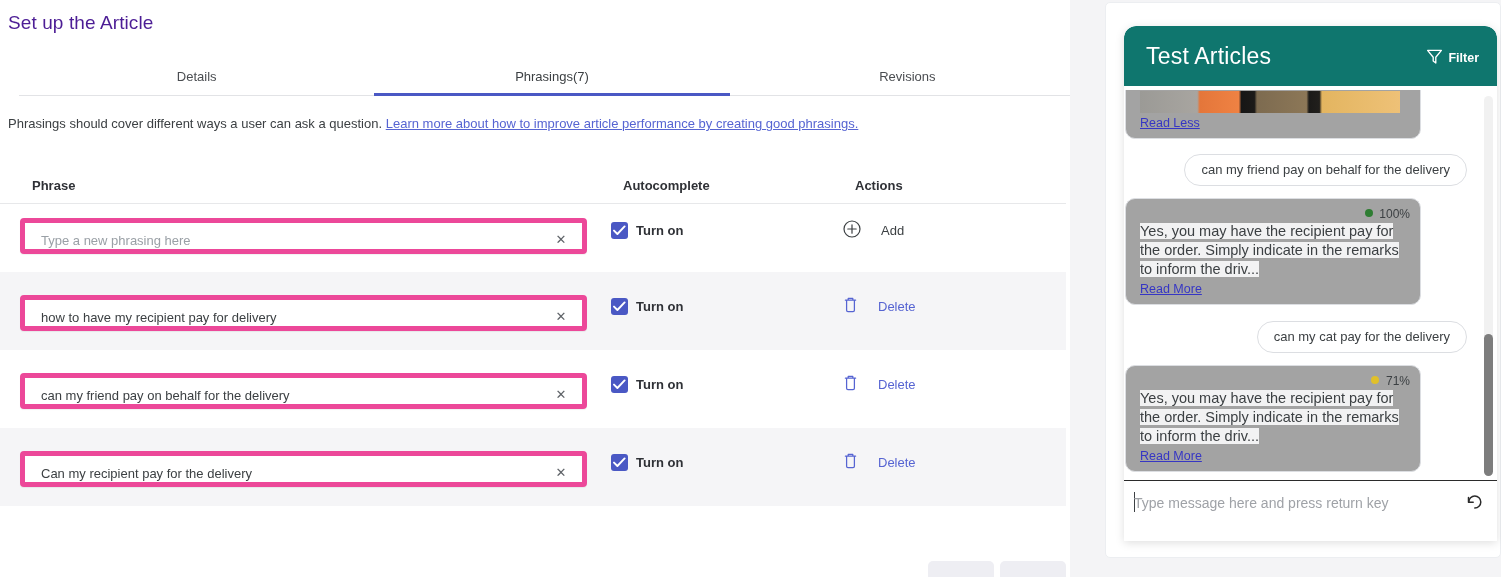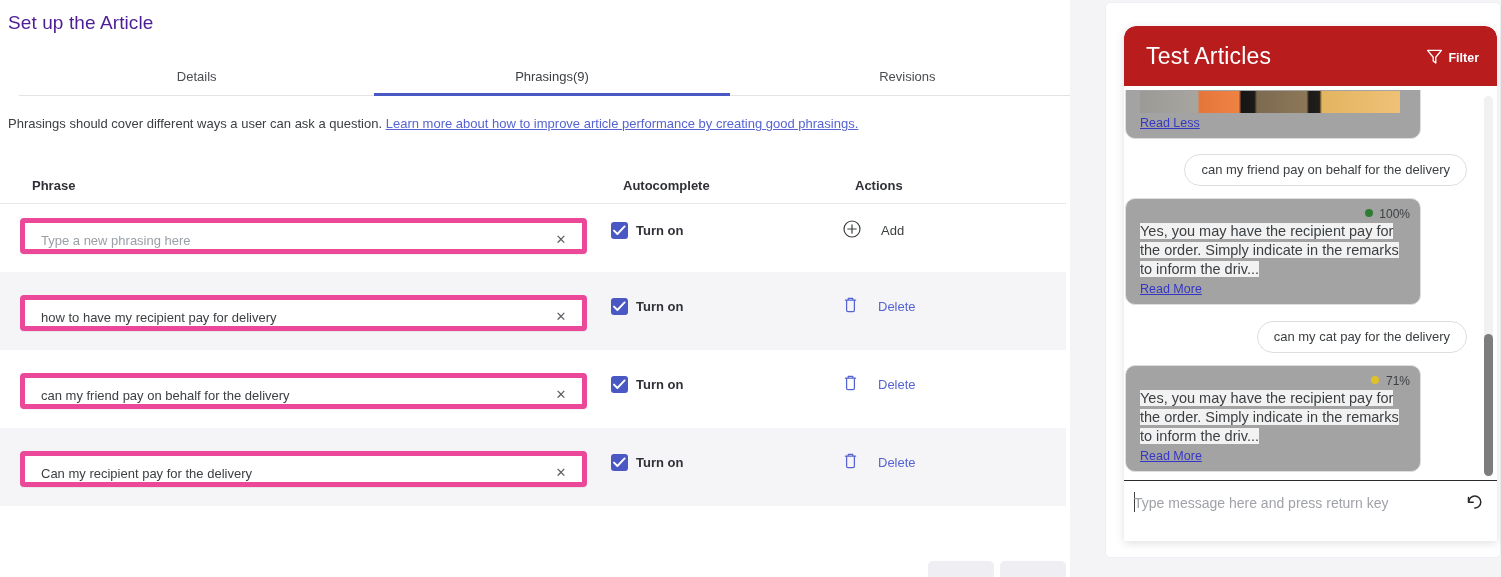--- a/index.html
+++ b/index.html
@@ -248,21 +248,21 @@
     border-radius: 12px 12px 0 0;
     box-shadow: 0 2px 10px rgba(0,0,0,0.13);
     overflow: hidden;
   }
 
   .chat-header {
     position: absolute;
     left: 0; top: 0;
     width: 373px;
     height: 60px;
-    background: #b91c1c;
+    background: #0f766e;
     border-radius: 12px 12px 0 0;
     text-align: right;
   }
   .chat-title {
     position: absolute;
     left: 22px; top: 17px;
     font-size: 23px;
     color: #ffffff;
     font-weight: 400;
     letter-spacing: 0.2px;
@@ -417,21 +417,21 @@
 <div id="app">
 
   <div class="gutter"></div>
 
   <div class="left-panel">
 
     <div class="page-title">Set up the Article</div>
 
     <div class="tabs">
       <div class="tab">Details</div>
-      <div class="tab active">Phrasings(9)</div>
+      <div class="tab active">Phrasings(7)</div>
       <div class="tab">Revisions</div>
     </div>
 
     <div class="help-line">
       <span>Phrasings should cover different ways a user can ask a question.</span>
       <a href="#">Learn more about how to improve article performance by creating good phrasings.</a>
     </div>
 
     <div class="table">
 

